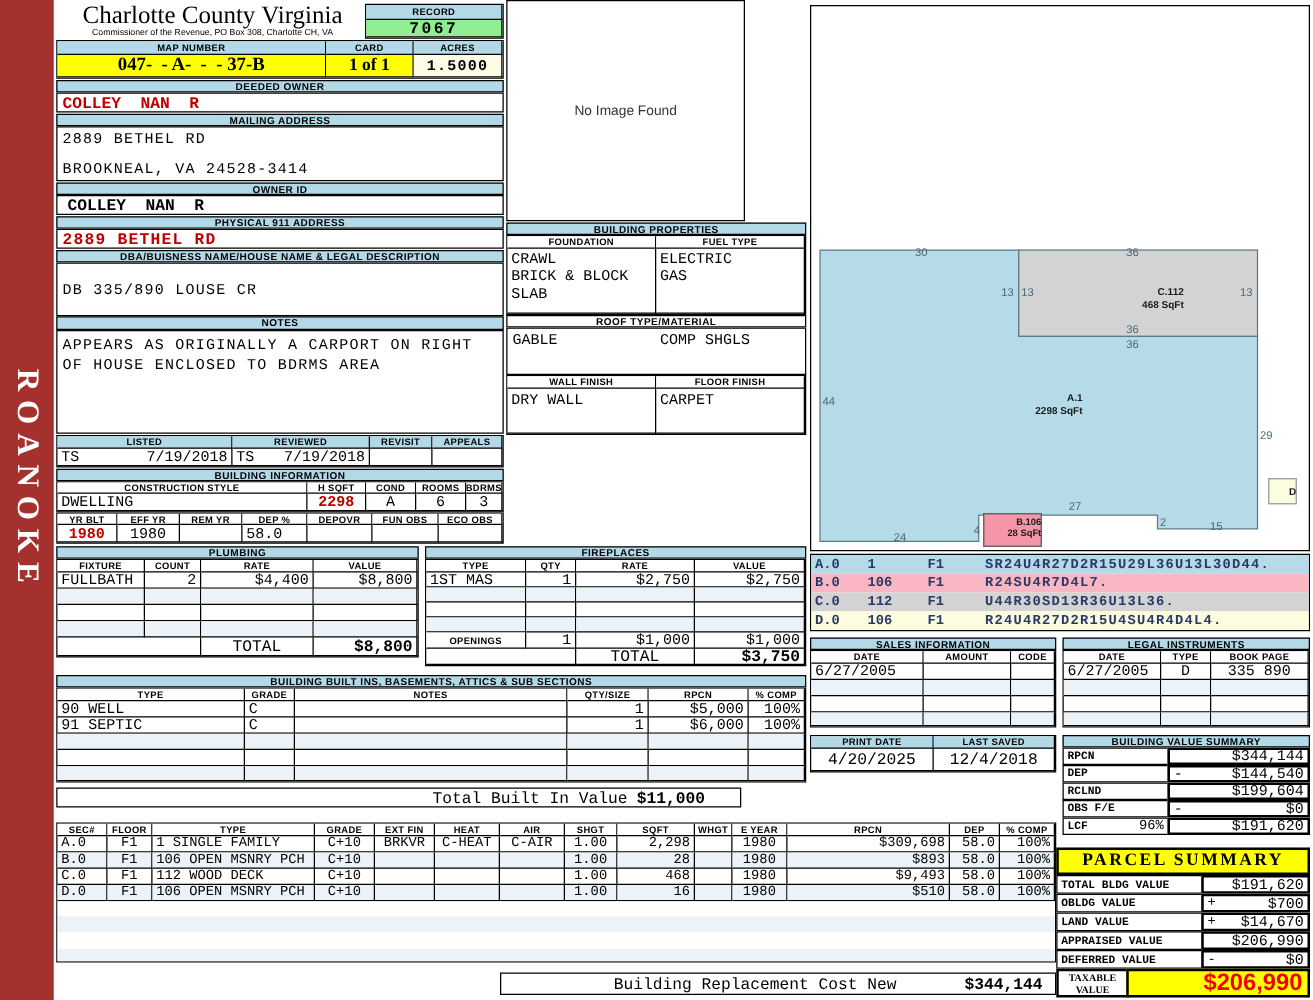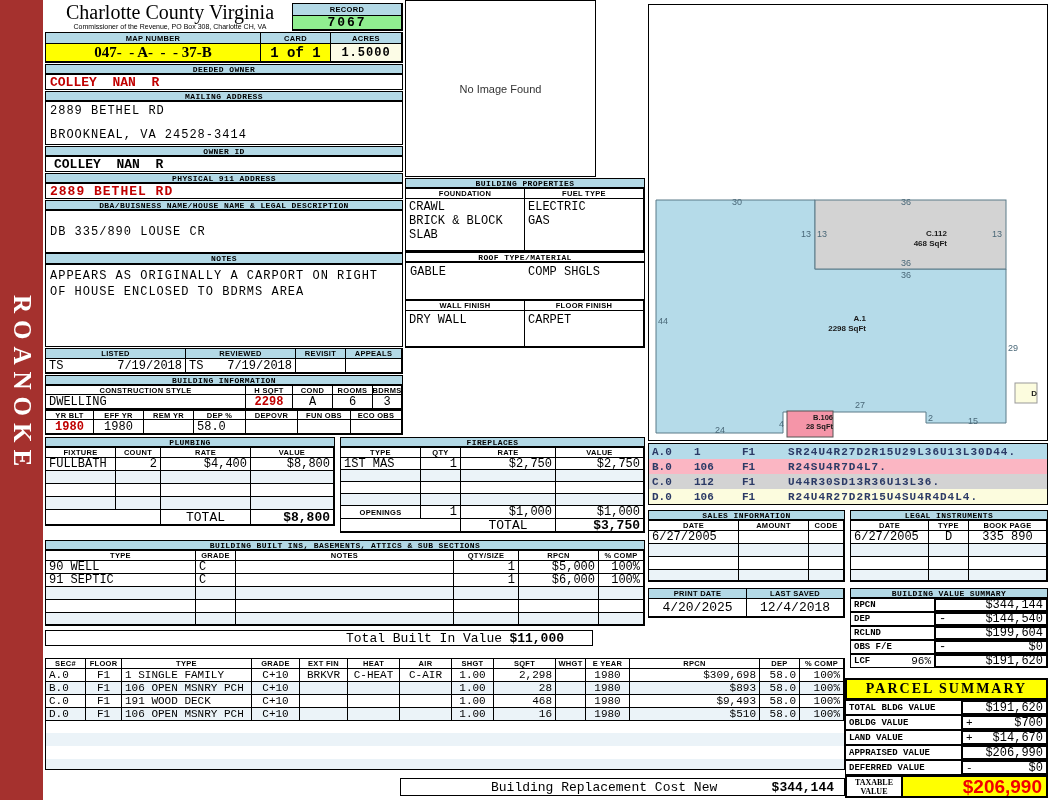--- a/index.html
+++ b/index.html
@@ -1,18 +1,18 @@
 <!DOCTYPE html>
 <html><head>
 <meta charset="utf-8">
 <style>
   html,body{margin:0;padding:0}
   #page{position:relative;width:1050px;height:800px;background:#fff;overflow:hidden;font-family:"Liberation Sans",sans-serif}
   .a{position:absolute;box-sizing:border-box}
-  .th{background:#B3D9E6;border:1px solid #000;display:flex;align-items:center;justify-content:center;font-family:Liberation Mono, monospace;font-weight:bold;font-size:8px;letter-spacing:.4px;color:#000}
+  .th{background:#B3D9E6;border:1px solid #000;display:flex;align-items:center;justify-content:center;font-family:Liberation Sans, sans-serif;font-weight:bold;font-size:8px;letter-spacing:.4px;color:#000}
   .grid{display:grid;border:1px solid #000;background:#fff}
   .c{border-right:1px solid #000;border-bottom:1px solid #000;display:flex;align-items:center;padding:0 3px;overflow:hidden;box-sizing:border-box;min-width:0}
   .ch{justify-content:center;font-family:"Liberation Sans",sans-serif;font-weight:bold;font-size:7.5px;letter-spacing:.3px;background:#fff;text-align:center}
   .bh{background:#B3D9E6}
   .m{font-family:"Liberation Mono","DejaVu Sans Mono",monospace;font-size:12px;color:#000}
   .m11{font-size:11px}
   .m13{font-size:13px}
   .b{font-weight:700}
   .red{color:#C00000}
   .ct{justify-content:center;text-align:center}
@@ -46,21 +46,21 @@
   </div>
   <div class="a grid" style="left:292px;top:3px;width:111px;height:28px;grid-template-columns:1fr;grid-template-rows:12px 1fr">
     <div class="c ch bh">RECORD</div>
     <div class="c m m13 b ct" style="background:#90EE90;letter-spacing:2px">7067</div>
   </div>
   <div class="a grid" style="left:45px;top:32px;width:358px;height:31px;grid-template-columns:215px 70px 1fr;grid-template-rows:11px 1fr">
     <div class="c ch bh">MAP NUMBER</div>
     <div class="c ch bh">CARD</div>
     <div class="c ch bh">ACRES</div>
     <div class="c ct pre" style="background:#FFFF00;font-family:'Liberation Serif',serif;font-weight:bold;font-size:15px">047-  - A-  -  - 37-B</div>
-    <div class="c ct" style="background:#FFFF00;font-family:Liberation Mono, monospace;font-weight:bold;font-size:14px">1 of 1</div>
+    <div class="c ct" style="background:#FFFF00;font-family:Liberation Serif, serif;font-weight:bold;font-size:14px">1 of 1</div>
     <div class="c m b ct ls" style="background:#FCFCE6">1.5000</div>
   </div>
 
   <div class="a th" style="left:45px;top:64px;width:358px;height:10px">DEEDED OWNER</div>
   <div class="a box m m13 b red pre" style="left:45px;top:74px;width:358px;height:16px;display:flex;align-items:center;padding:0 4px">COLLEY  NAN  R</div>
 
   <div class="a th" style="left:45px;top:91px;width:358px;height:10px">MAILING ADDRESS</div>
   <div class="a box" style="left:45px;top:101px;width:358px;height:44px;display:flex;flex-direction:column;justify-content:space-between;padding:2px 4px">
     <span class="m ls">2889 BETHEL RD</span>
     <span class="m ls">BROOKNEAL, VA 24528-3414</span>
@@ -273,21 +273,21 @@
     <div class="c m m11 ct pale">1.00</div>
     <div class="c m m11 rt pale">28</div>
     <div class="c pale"></div>
     <div class="c m m11 ct pale">1980</div>
     <div class="c m m11 rt pale">$893</div>
     <div class="c m m11 rt pale">58.0</div>
     <div class="c m m11 rt pale">100%</div>
 
     <div class="c m m11">C.0</div>
     <div class="c m m11 ct">F1</div>
-    <div class="c m m11">191 WOOD DECK</div>
+    <div class="c m m11">112 WOOD DECK</div>
     <div class="c m m11 ct">C+10</div>
     <div class="c"></div>
     <div class="c"></div>
     <div class="c"></div>
     <div class="c m m11 ct">1.00</div>
     <div class="c m m11 rt">468</div>
     <div class="c"></div>
     <div class="c m m11 ct">1980</div>
     <div class="c m m11 rt">$9,493</div>
     <div class="c m m11 rt">58.0</div>

